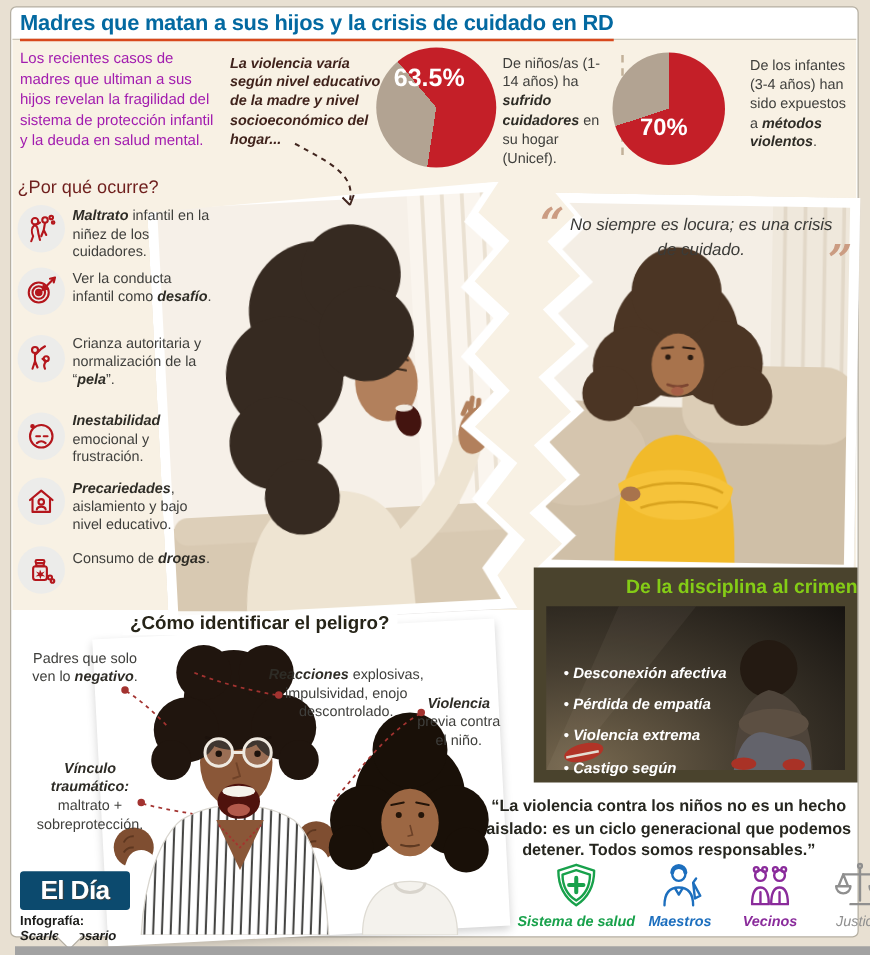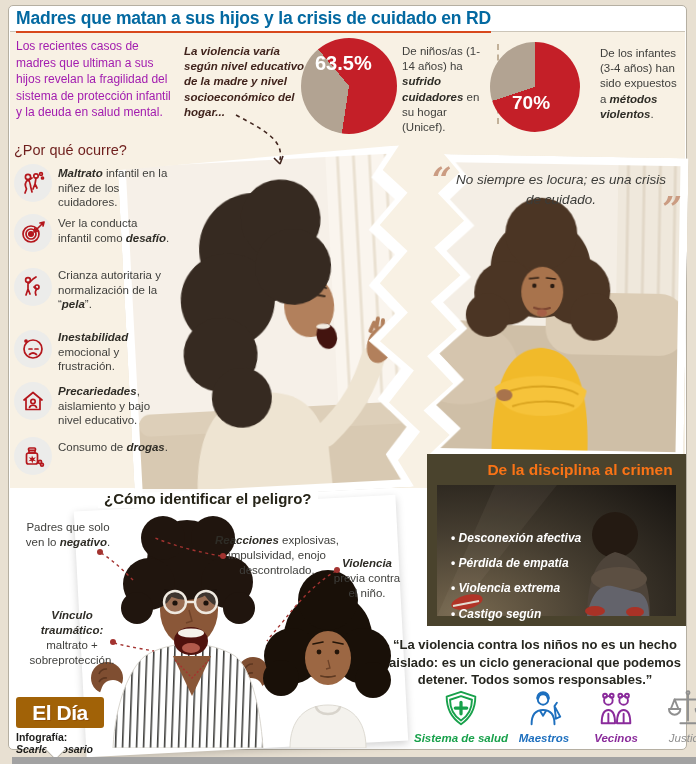--- a/index.html
+++ b/index.html
@@ -25,39 +25,39 @@
   .r-item-icon{width:38px;height:38px;border-radius:50%;background:#ececea;display:flex;
                align-items:center;justify-content:center;z-index:3;color:#b4161c;}
   .r-item-text{width:112px;font-size:11.5px;line-height:1.28;z-index:3;}
   .torn{background:#fff;filter:drop-shadow(2px 4px 5px rgba(60,50,40,.38));z-index:2;}
   .torn-inner{position:absolute;overflow:hidden;}
   .quote-box{left:448px;top:170px;width:226px;text-align:center;font-size:13.5px;font-style:italic;
              color:#3b3b38;line-height:1.5;z-index:4;}
   .q-mark{position:absolute;font-family:"DejaVu Serif",serif;font-size:34px;font-weight:800;
           color:#cb9c82;line-height:1;}
   .crime{left:427px;top:454px;width:259px;height:172px;background:#4a432d;z-index:4;}
-  .crime-title{position:absolute;left:0;top:7px;width:100%;text-align:center;color:#f97316;
+  .crime-title{position:absolute;left:0;top:7px;width:100%;text-align:right;color:#84cc16;
                font-size:15.5px;font-weight:800;padding-left:47px;}
   .crime-photo{position:absolute;left:10px;top:31px;width:239px;height:131px;
                background:radial-gradient(ellipse at 12% 100%, #77684f 0%, #453d30 45%, #161310 100%);}
   .crime-bullets{position:absolute;left:14px;top:41px;color:#fff;font-size:12px;font-weight:700;
                  font-style:italic;line-height:2.1;z-index:2;}
   .crime-bullets div::before{content:"• ";font-style:normal;}
   .danger-h{left:98px;top:489px;font-size:15px;font-weight:800;color:#262418;z-index:6;
             background:rgba(255,255,255,.92);padding:1px 6px;}
   .photo-card{left:80px;top:503px;width:322px;height:246px;background:#fff;
               box-shadow:0 3px 8px rgba(0,0,0,.18);transform:rotate(-3deg);z-index:1;}
   .d-label{font-size:11.5px;line-height:1.3;text-align:center;color:#3f3f3c;z-index:4;}
   .closing{left:380px;top:636px;width:310px;text-align:center;font-size:13px;font-weight:800;
            color:#26261f;line-height:1.35;z-index:4;}
   .actors{left:378px;top:688px;width:310px;display:flex;z-index:4;margin-left:36px;}
   .actor{flex:1;display:flex;flex-direction:column;align-items:center;}
   .actor-label{font-size:11.5px;font-weight:800;font-style:italic;margin-top:2px;white-space:nowrap;}
   .actor:last-child .actor-label{font-weight:400;}
-  .logo{left:16px;top:697px;width:88px;height:31px;background:#a16207;border-radius:3px;
+  .logo{left:16px;top:697px;width:88px;height:31px;background:#0c4a6e;border-radius:3px;
         color:#fff;font-weight:900;font-size:21px;display:flex;align-items:center;justify-content:center;
         text-shadow:1px 1px 0 rgba(120,50,0,.35);z-index:4;letter-spacing:-0.5px;}
   .credit1{left:16px;top:731px;font-size:10.5px;font-weight:800;color:#1c1c1a;z-index:4;}
   .credit2{left:16px;top:743px;font-size:10.5px;font-weight:700;font-style:italic;color:#1c1c1a;z-index:4;}
   .notch{left:48px;top:742px;width:15px;height:15px;background:#fff;transform:rotate(45deg);
          border-right:1.5px solid #b5afa2;border-bottom:1.5px solid #b5afa2;z-index:5;}
   .bottom-bar{left:12px;top:757px;width:684px;height:7px;background:#a2a2a2;z-index:6;}
   svg{display:block;}
 </style>
 </head>

